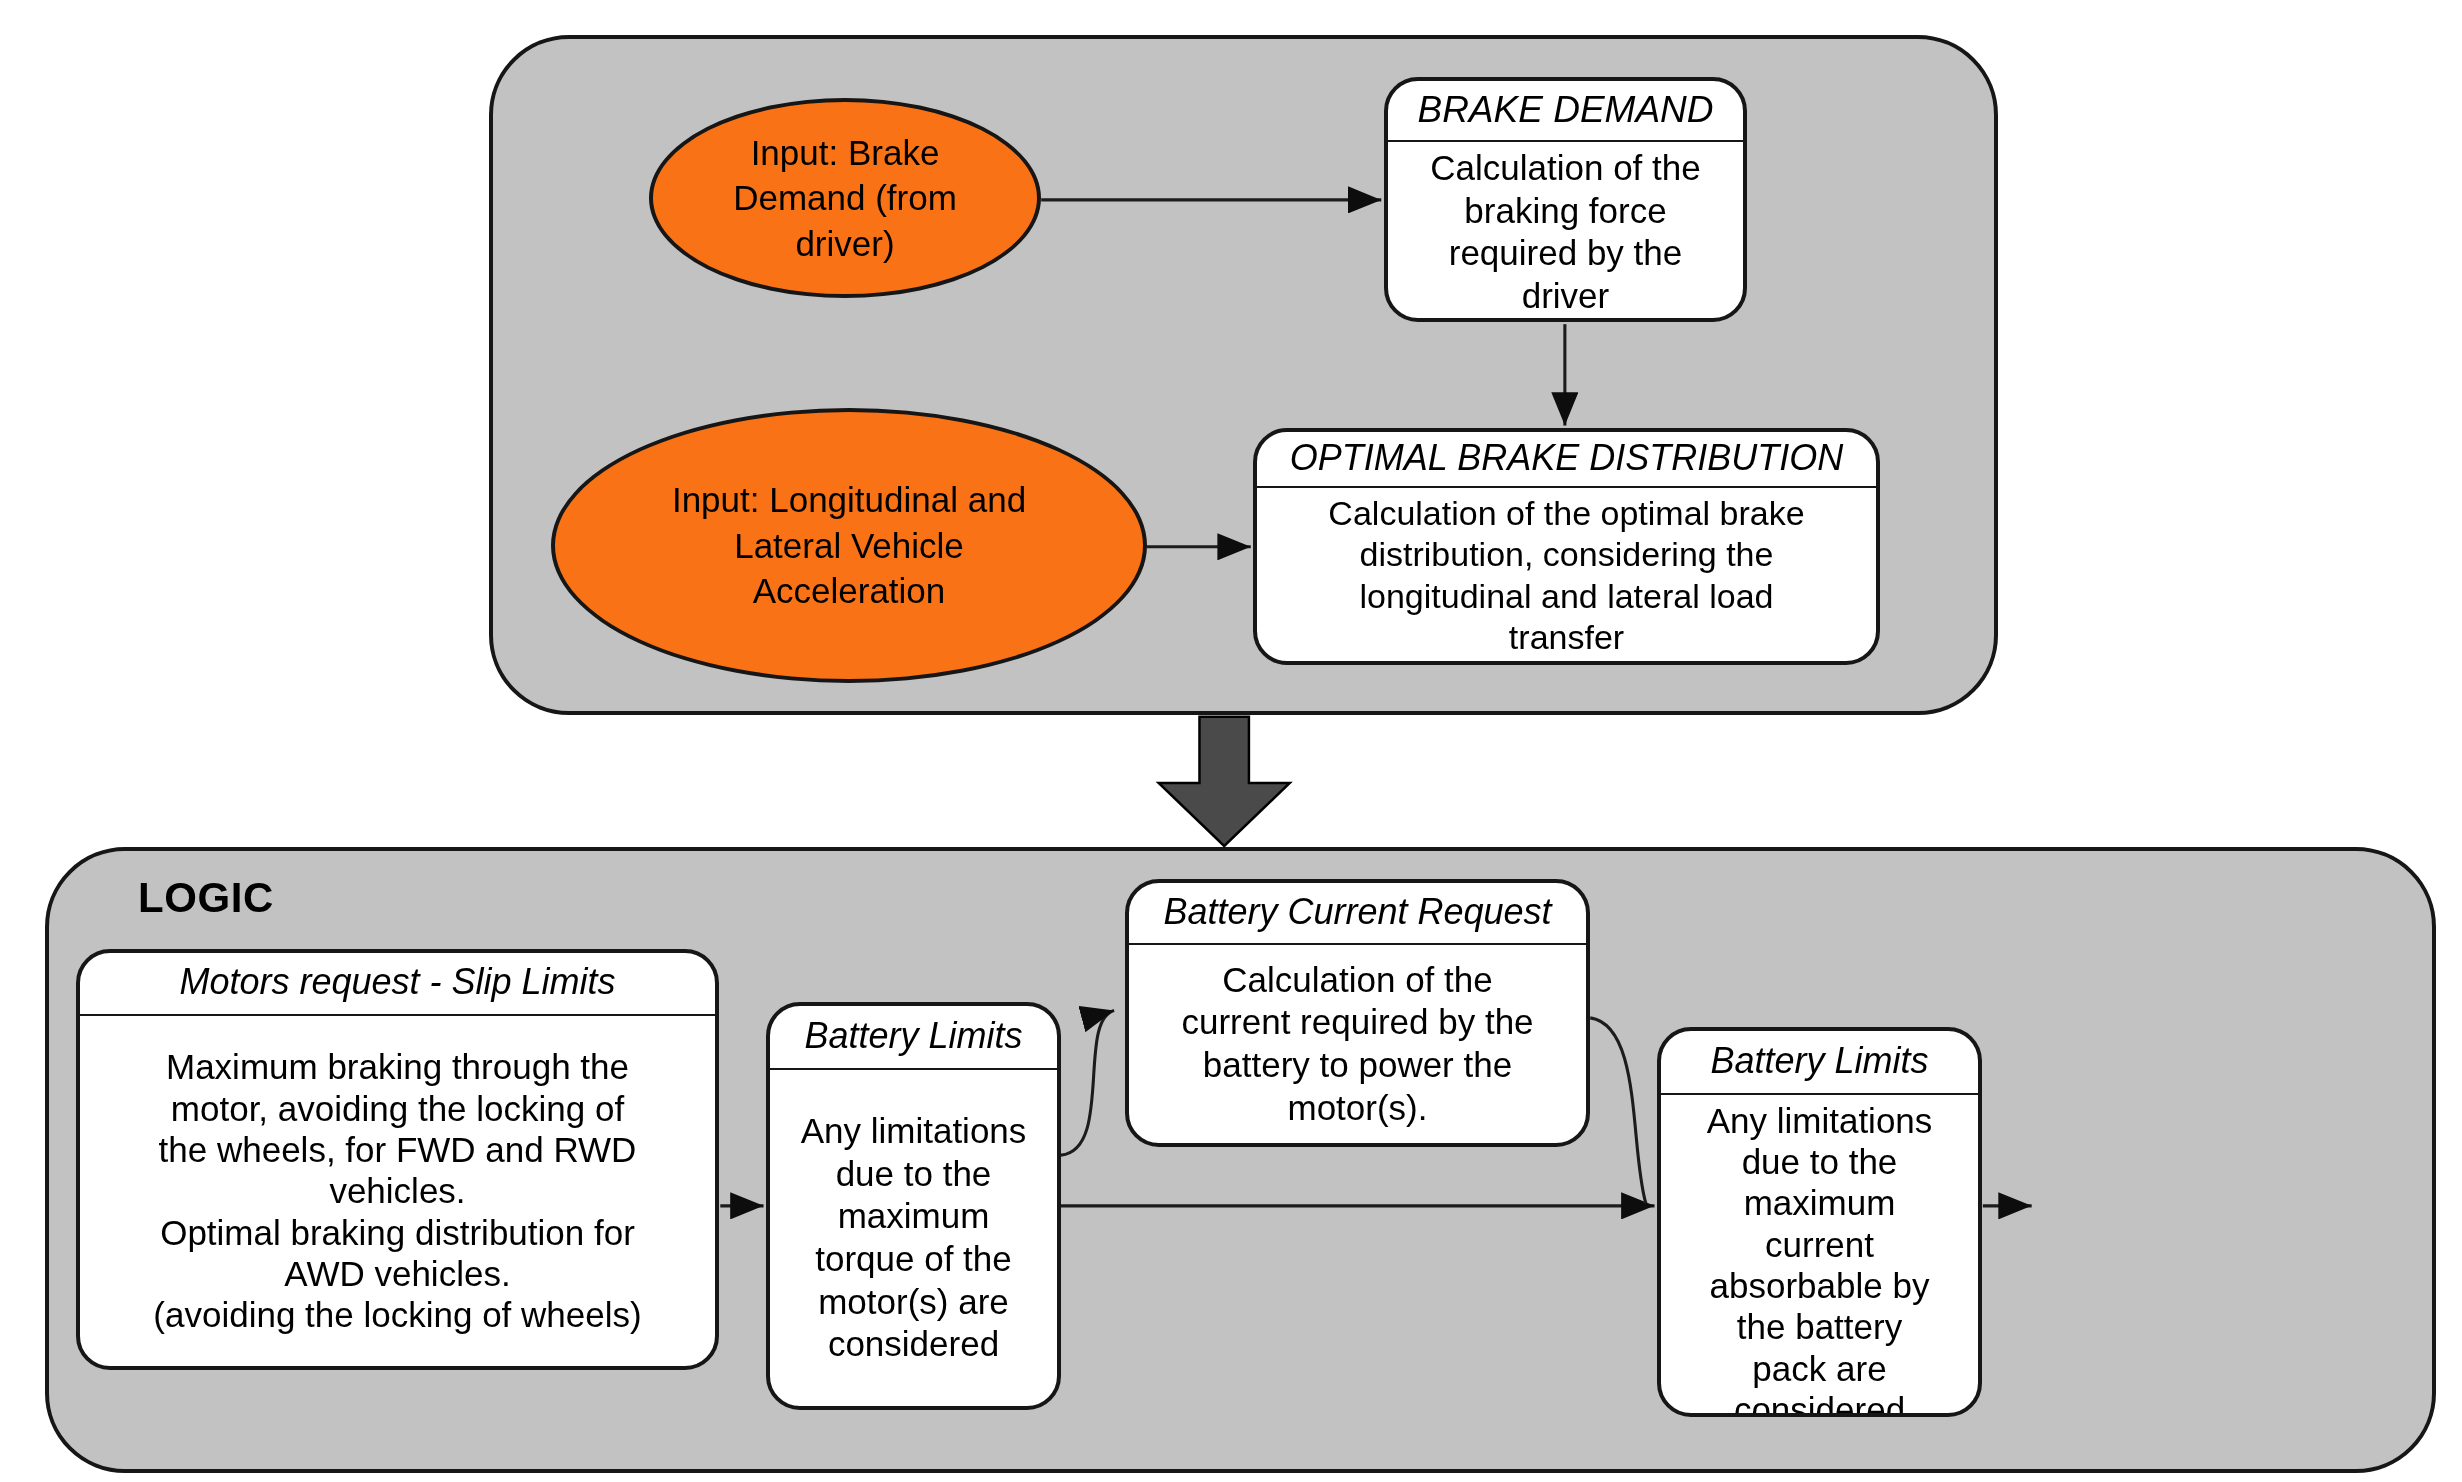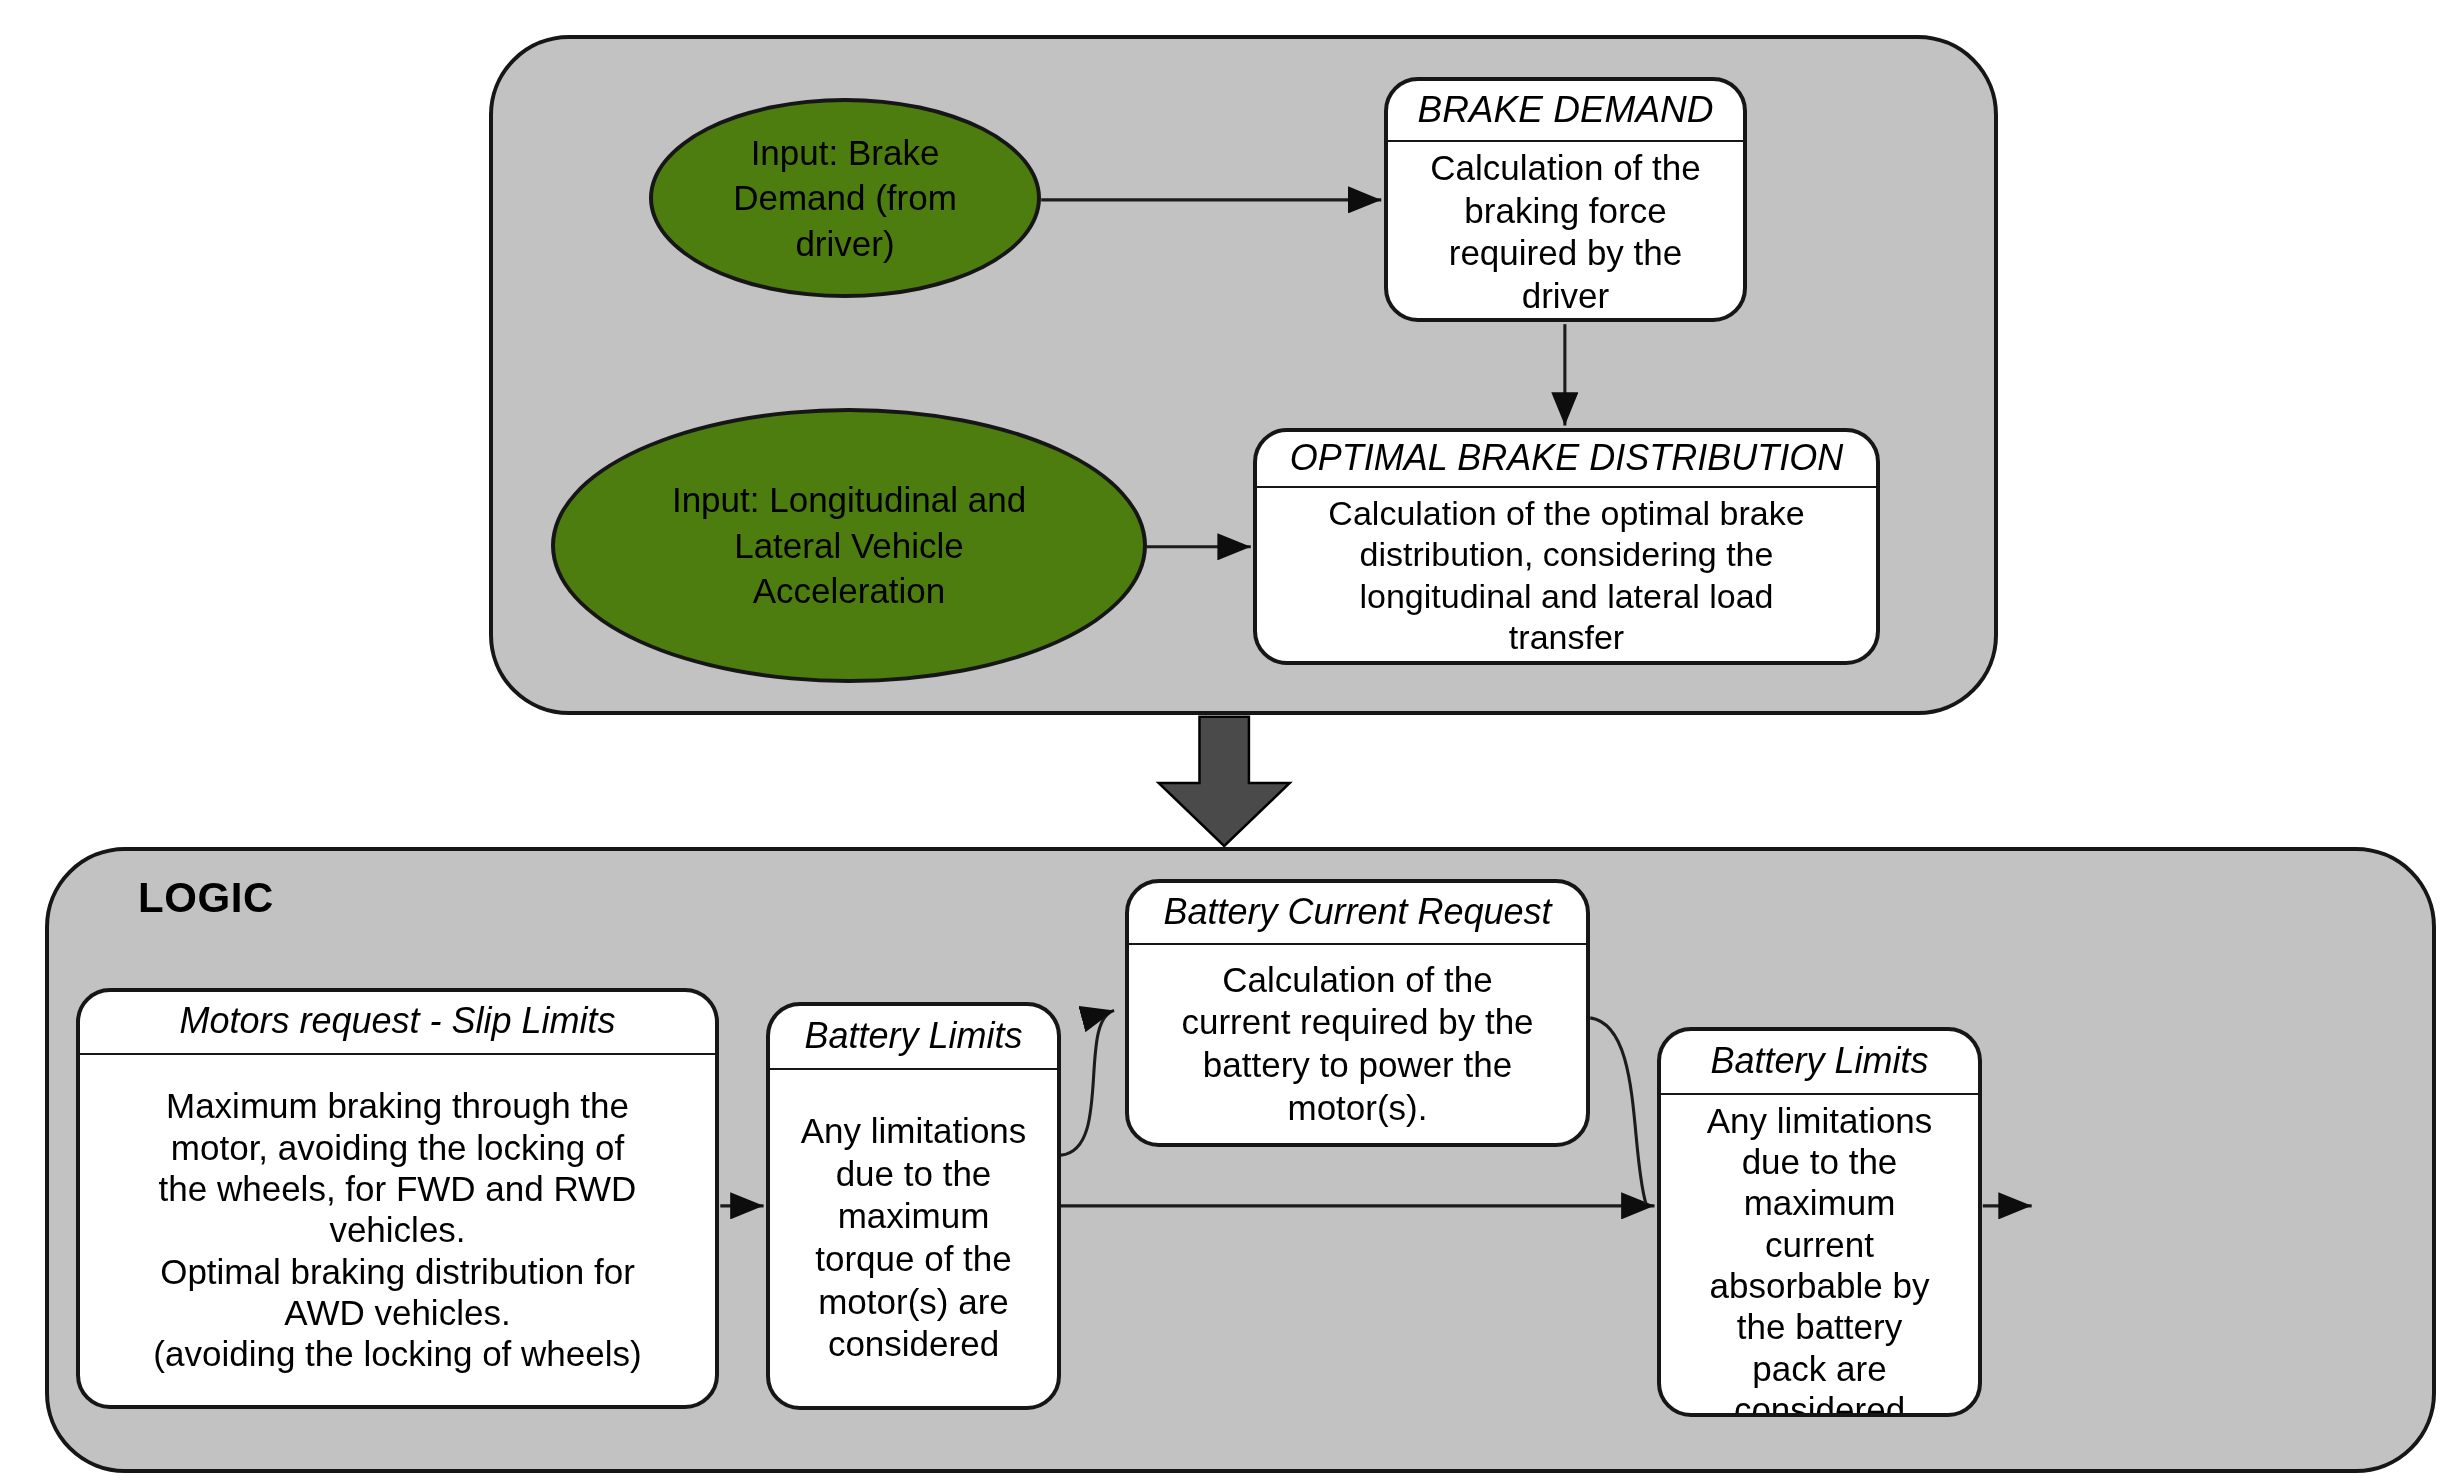--- a/index.html
+++ b/index.html
@@ -24,21 +24,21 @@
     border-bottom:2.5px solid #161616;
     font-size:36px;line-height:1;padding:3.7px 5px 6.2px 5px;
     text-align:center;white-space:pre-line;font-style:italic;
   }
   .node-body{
     flex:1 1 auto;display:flex;align-items:center;justify-content:center;
     text-align:center;font-size:35px;line-height:1.22;
     white-space:pre-line;padding:5px 23px;
   }
   .ellipse{
-    position:absolute;background:#4d7c0f;
+    position:absolute;background:#f97316;
     border:4.3px solid #161616;border-radius:50%;
     box-sizing:border-box;
     display:flex;align-items:center;justify-content:center;
     text-align:center;font-size:35px;line-height:1.3;
     white-space:pre-line;padding:12.4px 37px;
   }
   .logic-label{
     position:absolute;font-size:42px;font-weight:bold;letter-spacing:0.6px;
   }
   svg.overlay{position:absolute;left:0;top:0;width:2462px;height:1483px;pointer-events:none;}
@@ -76,21 +76,21 @@
     <div class="node-body" style="font-size:34px;">Calculation of the optimal brake
 distribution, considering the
 longitudinal and lateral load
 transfer</div>
   </div>
 
   <div class="panel" style="left:45px;top:847px;width:2391px;height:626px;"></div>
 
   <div class="logic-label" style="left:106px;top:874px;margin-left:32px;">LOGIC</div>
 
-  <div class="node" style="left:76px;top:988px;width:643px;height:421px;">
+  <div class="node" style="left:76px;top:949px;width:643px;height:421px;">
     <div class="node-header" style="height:51px;font-size:36px;">Motors request - Slip Limits</div>
     <div class="node-body" style="line-height:1.18;">Maximum braking through the
 motor, avoiding the locking of
 the wheels, for FWD and RWD
 vehicles.
 Optimal braking distribution for
 AWD vehicles.
 (avoiding the locking of wheels)</div>
   </div>
 

